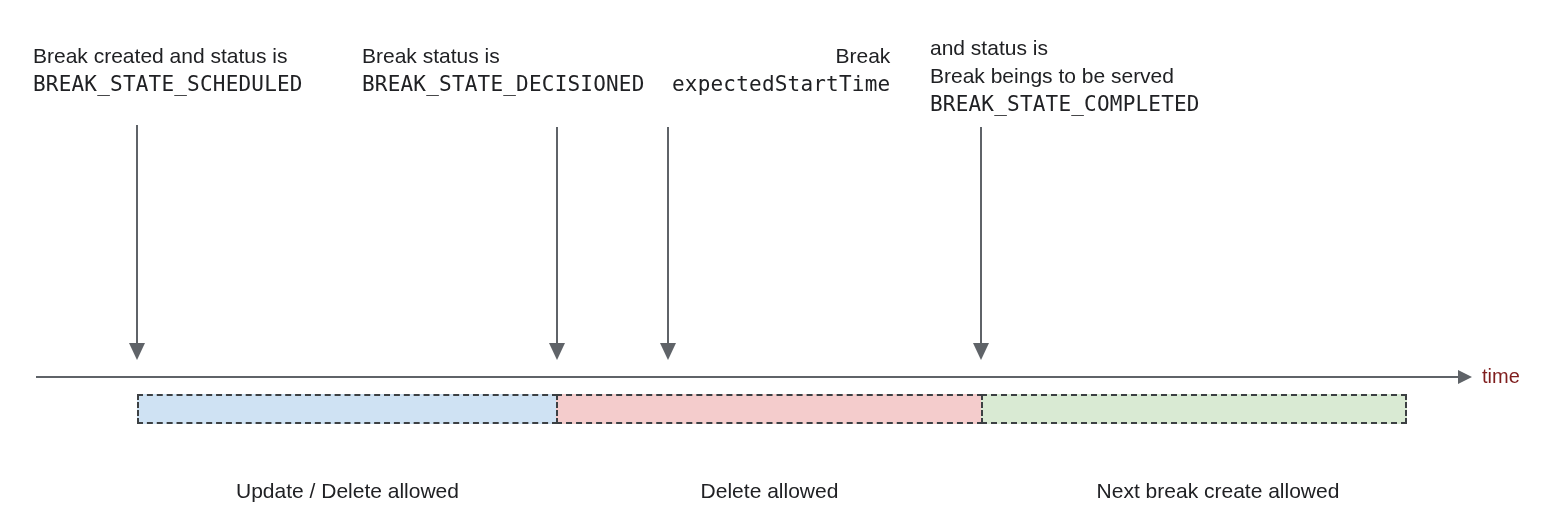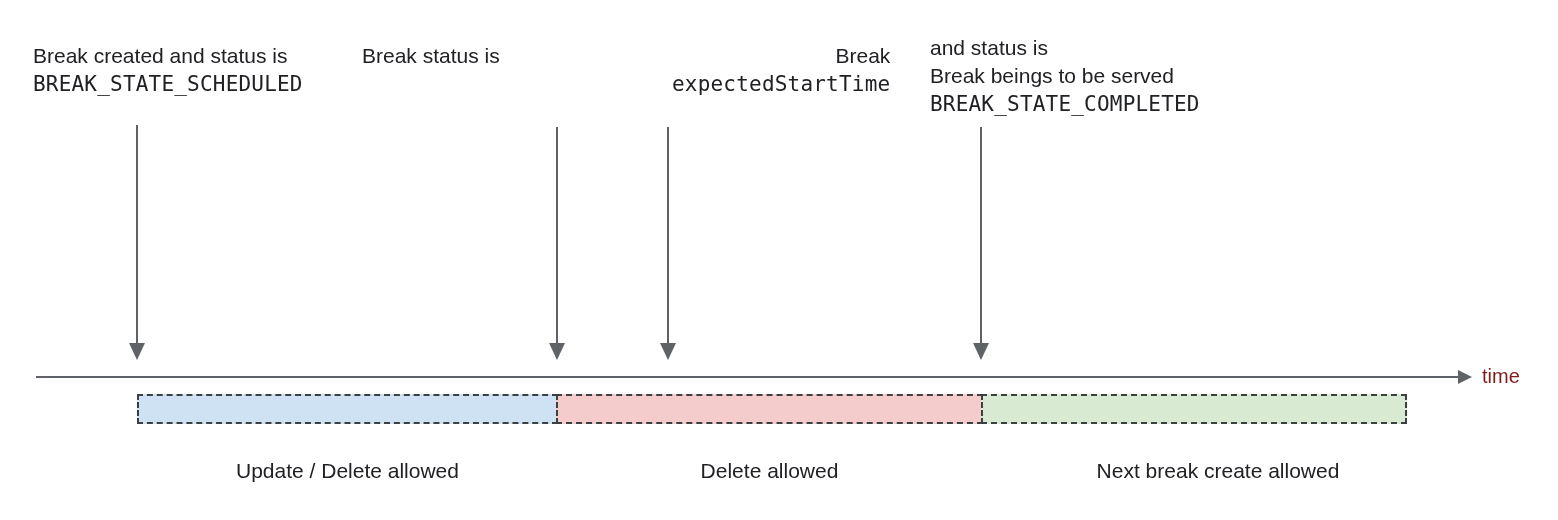--- a/index.html
+++ b/index.html
@@ -88,41 +88,42 @@
     height: 30px;
     border: 2px dashed #3c4043;
   }
   .seg-1 { left: 137px; width: 421px; }
   .seg-2 { left: 556px; width: 427px; }
   .seg-3 { left: 981px; width: 426px; }
 
   
   .segment-label {
     position: absolute;
-    top: 459px;
+    top: 479px;
     font-size: 21px;
     color: #202124;
     text-align: center;
   }
   .seg-label-1 { left: 137px; width: 421px; }
   .seg-label-2 { left: 556px; width: 427px; }
   .seg-label-3 { left: 1005px; width: 426px; }
 </style>
 </head>
 <body>
 
 <div class="canvas">
 
   <div class="annotation ann-1">
     <div>Break created and status is</div>
     <div class="mono">BREAK_STATE_SCHEDULED</div>
   </div>
 
   <div class="annotation ann-2">
     <div>Break status is</div>
+    <div class="mono">BREAK_STATE_DECISIONED</div>
   </div>
 
   <div class="annotation ann-3">
     <div>Break</div>
     <div class="mono">expectedStartTime</div>
   </div>
 
   <div class="annotation ann-4">
     <div>and status is</div>
     <div>Break beings to be served</div>

